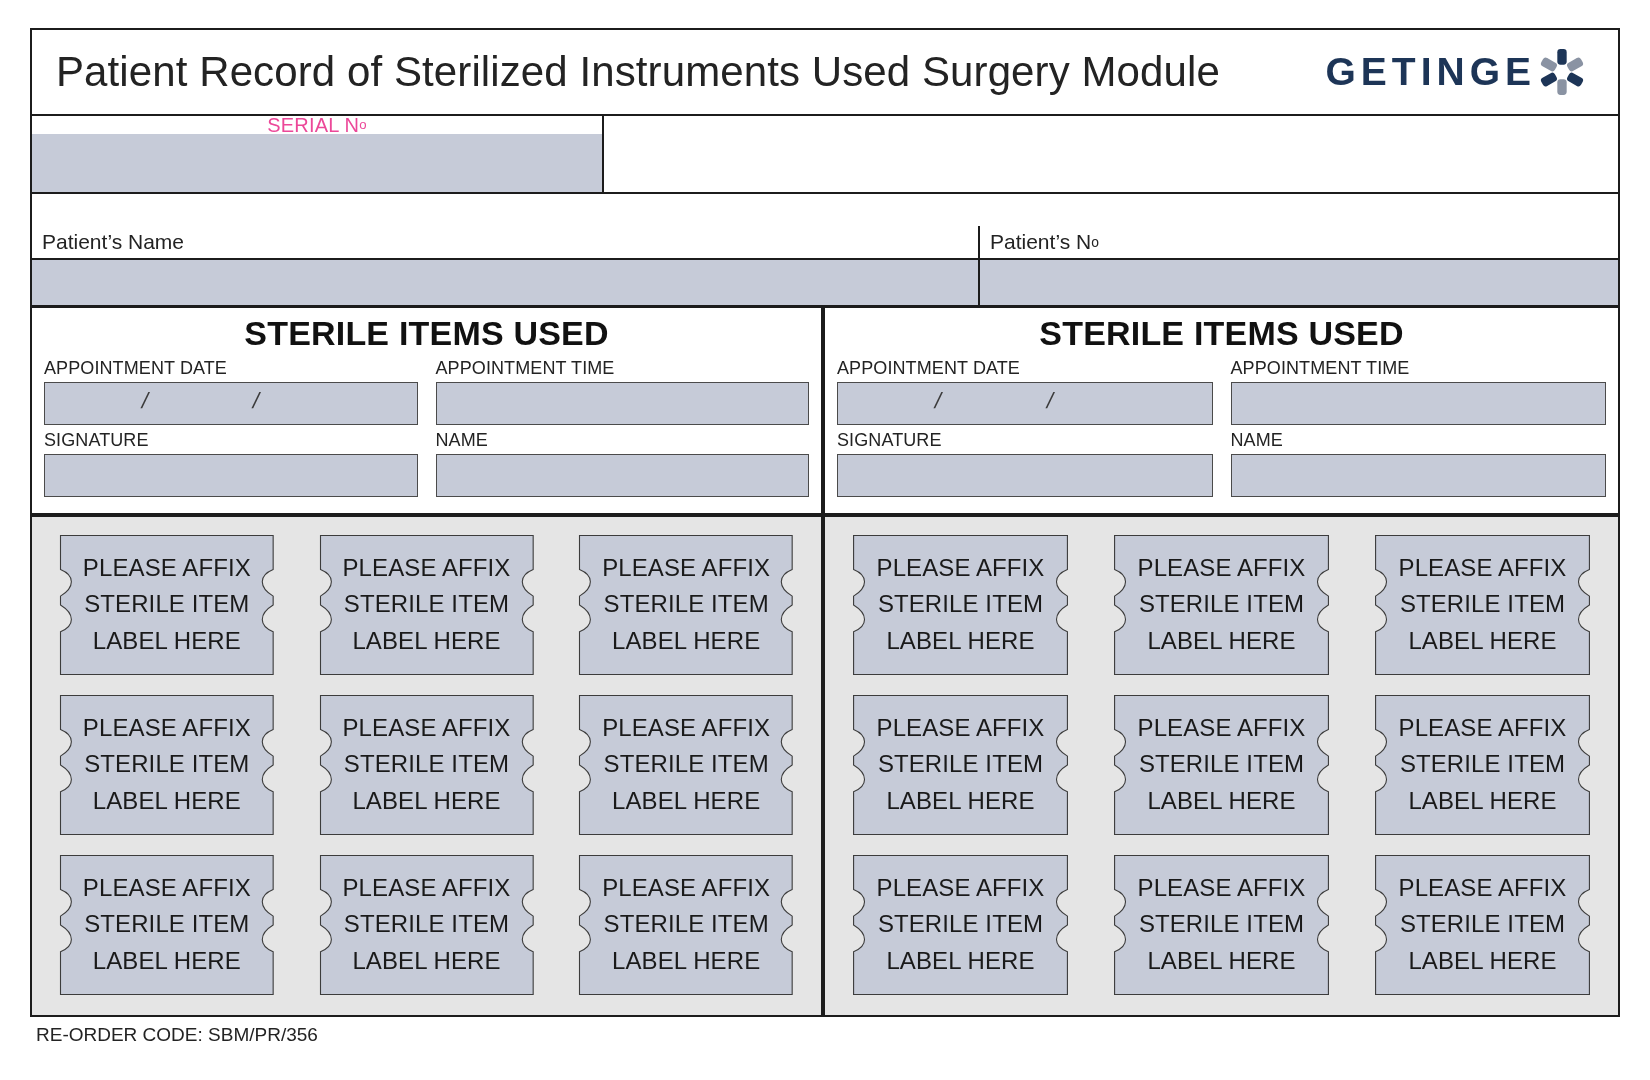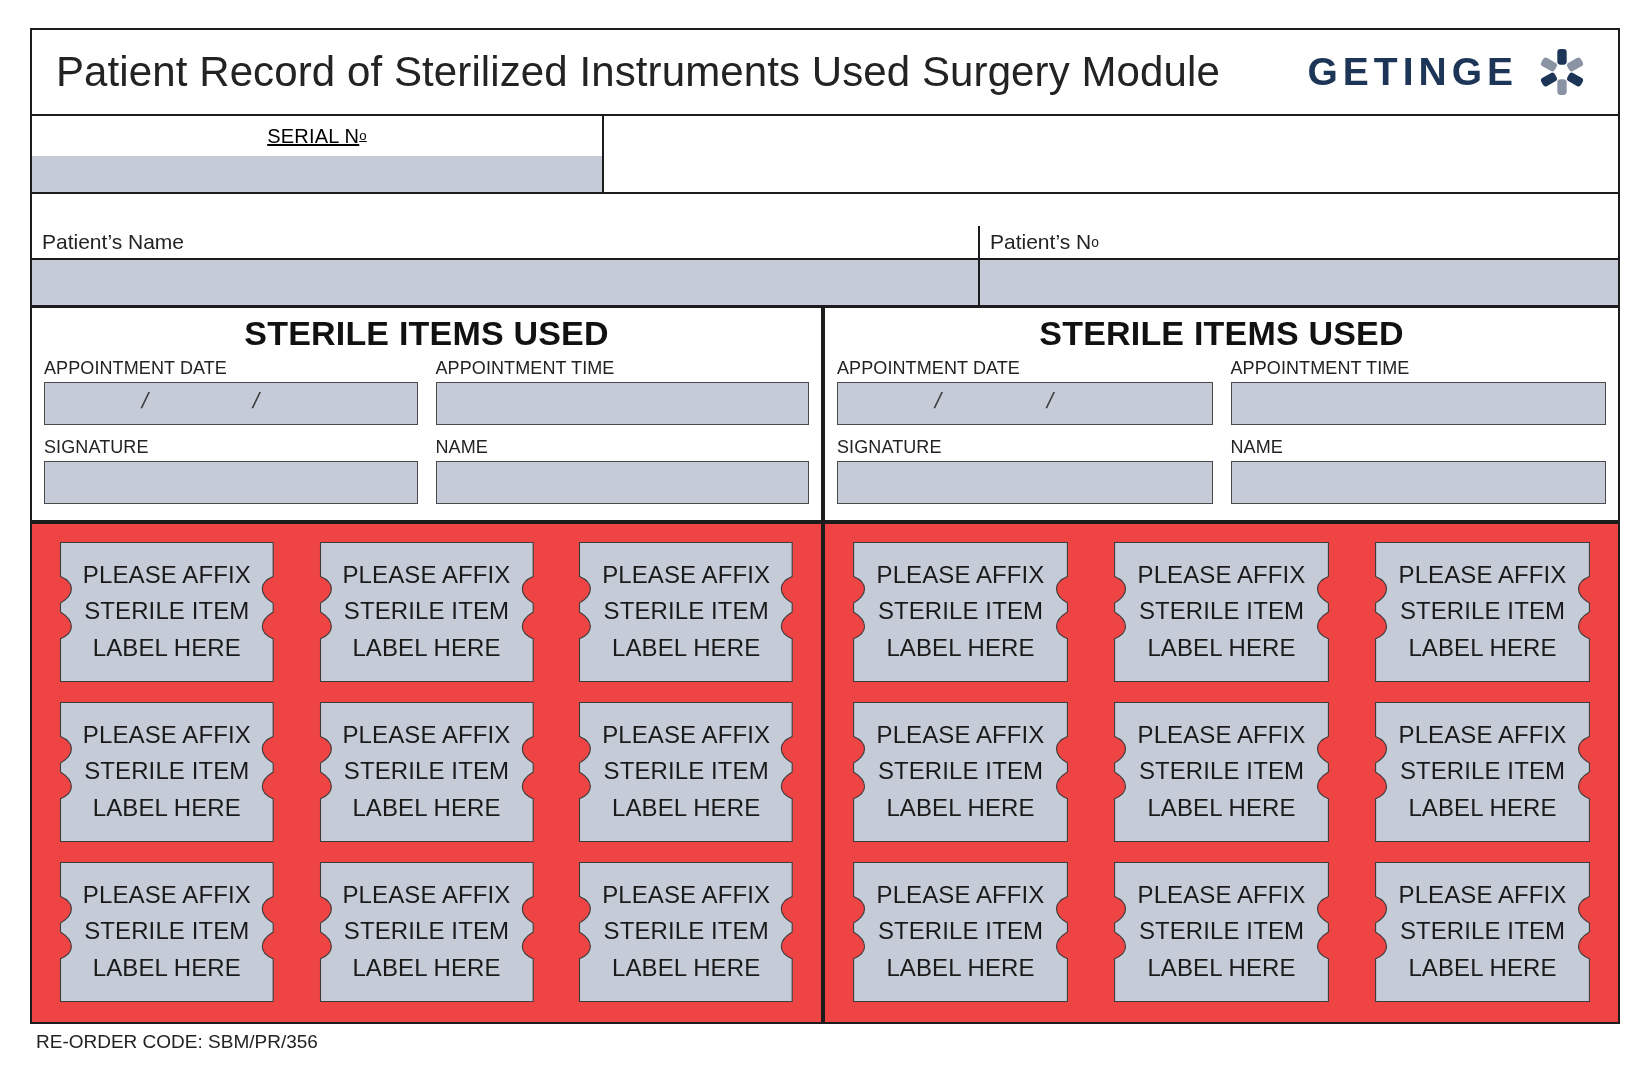--- a/index.html
+++ b/index.html
@@ -42,46 +42,44 @@
   .form-title {
     font-size: 42px;
     font-weight: 400;
     letter-spacing: 0.1px;
     color: #232323;
     white-space: nowrap;
   }
   .brand {
     display: flex;
     align-items: center;
-    gap: 18px;
     padding-right: 12px;
   }
   .brand-word {
     font-size: 39px;
     font-weight: 700;
     letter-spacing: 5px;
     color: #1d3557;
     font-family: "Liberation Sans", sans-serif;
   }
   .brand-mark { width: 52px; height: 52px; display: block; }
 
   
   .serial-row { position: relative; height: 78px; border-bottom: 2px solid #1c1c1c; }
   .serial-box {
     position: absolute; left: 0; top: 0;
     width: 572px; height: 100%;
     border-right: 2px solid #1c1c1c;
     display: flex; flex-direction: column;
   }
   .serial-label {
-    height: 40px;
+    height: 18px;
     display: flex; align-items: center; justify-content: center;
-    font-size: 20px; letter-spacing: 0.2px; color: #000000;
+    font-size: 20px; letter-spacing: 0.2px; color: #ec4899;
     background: #ffffff;
-    text-decoration: underline;
   }
   .serial-field { flex: 1; background: #c6cbd8; }
 
   
   .patient-row { display: flex; border-bottom: 3px solid #1c1c1c; }
   .patient-cell { flex: 1; margin-top: 32px; }
   .patient-cell.left { border-right: 2px solid #1c1c1c; flex: 0 0 948px; }
   .patient-label {
     height: 34px; padding-left: 10px;
     display: flex; align-items: center;
@@ -97,21 +95,21 @@
   .panel { flex: 1 1 50%; }
   .panel.left { border-right: 4px solid #1c1c1c; }
 
   .panel-head { padding: 6px 12px 10px 12px; background: #ffffff; }
   .panel-heading {
     text-align: center;
     font-size: 34px; font-weight: 700; letter-spacing: 0.2px;
     color: #111111;
     margin-bottom: 6px;
   }
-  .field-grid { display: flex; flex-wrap: wrap; gap: 7px 18px; }
+  .field-grid { display: flex; flex-wrap: wrap; gap: 0 18px; }
   .field { width: calc(50% - 9px); margin-bottom: 6px; }
   .field-label {
     font-size: 18px; letter-spacing: 0.1px; color: #232323;
     margin-bottom: 3px; line-height: 1.1;
   }
   .field-input {
     height: 43px;
     background: #c6cbd8;
     border: 1px solid #4b4b4b;
     position: relative;
@@ -123,21 +121,21 @@
     color: #3a3a3a;
     transform: skewX(-12deg);
   }
   .date-sep.s1 { left: 26%; }
   .date-sep.s2 { left: 56%; }
 
   
   .panel-body {
     border-top: 4px solid #1c1c1c;
     padding: 14px 14px 16px 14px;
-    background: #ef4444;
+    background: #e5e5e5;
   }
   .label-grid {
     display: grid;
     grid-template-columns: repeat(3, 1fr);
     gap: 12px 18px;
   }
   .sticker {
     position: relative;
     height: 148px;
     display: flex;

